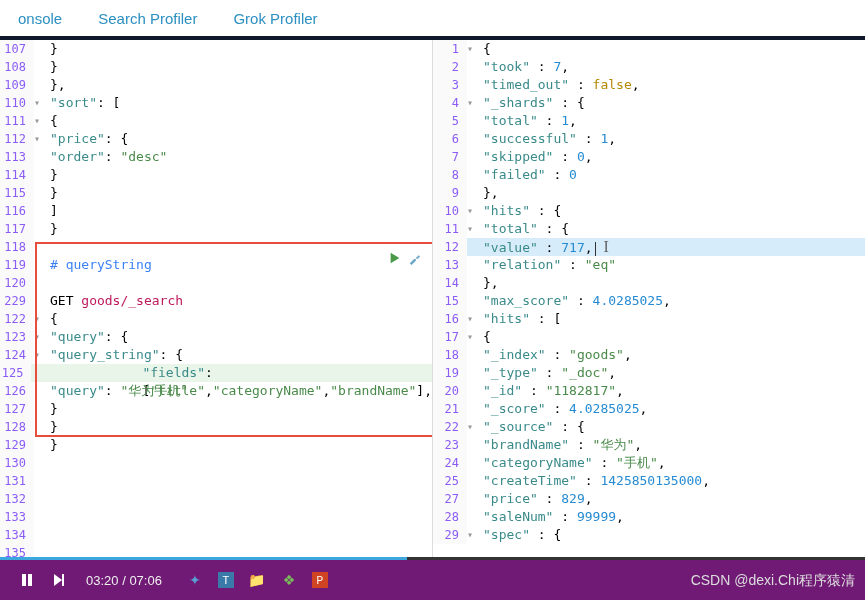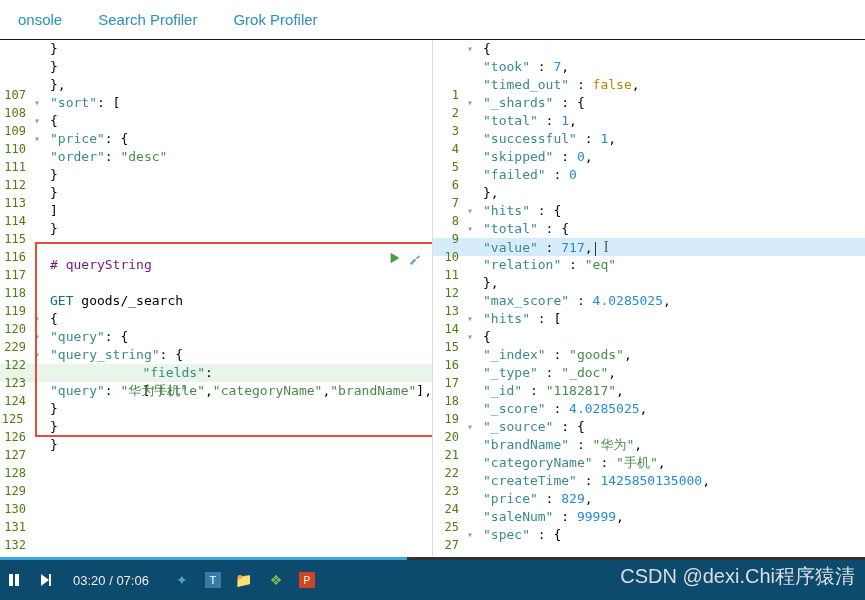--- a/index.html
+++ b/index.html
@@ -1,47 +1,47 @@
 <!DOCTYPE html>
 <html><head>
 <meta charset="utf-8">
 <style>
   * { box-sizing: border-box; margin: 0; padding: 0; }
   body { font-family: Consolas, Monaco, monospace; font-size: 13px; background: #fff; width: 865px; height: 600px; overflow: hidden; position: relative; }
-  .tabs { display: flex; height: 40px; border-bottom: 1px solid #0f172a; align-items: center; padding-left: 0; background: #fff; font-family: -apple-system, Arial, sans-serif; }
+  .tabs { display: flex; height: 40px; border-bottom: 4px solid #0f172a; align-items: center; padding-left: 0; background: #fff; font-family: -apple-system, Arial, sans-serif; }
   .tab { padding: 10px 18px; color: #2b8fc0; font-size: 15px; cursor: pointer; }
   .main { display: flex; height: 520px; }
   .pane { flex: 1; overflow: hidden; position: relative; }
   .pane-left { border-right: 1px solid #ddd; }
   .line { display: flex; height: 18px; line-height: 18px; }
-  .ln { width: 34px; text-align: right; padding-right: 8px; color: #4d7c0f; font-size: 12px; background: #fafafa; margin-top: 46px; }
+  .ln { width: 34px; text-align: right; padding-right: 8px; color: #8b5cf6; font-size: 12px; background: #fafafa; }
   .txt { flex: 1; padding-left: 6px; position: relative; }
   .fold { color: #999; width: 10px; display: inline-block; font-size: 10px; }
   .key { color: #3a8a8a; }
   .strg { color: #4a8a4a; }
   .num { color: #268bd2; }
   .bool { color: #b58900; }
-  .method { color: #000000; }
-  .comment { color: #701a75; }
-  .verb { color: #0f766e; }
+  .method { color: #be185d; }
+  .comment { color: #3b82f6; }
+  .verb { color: #000000; }
   .redbox { position: absolute; border: 2px solid #e74c3c; left: 35px; top: 202px; width: 405px; height: 195px; pointer-events: none; }
   .run-icons { position: absolute; right: 10px; top: 211px; display: flex; gap: 6px; align-items: center; }
   .play-icon svg { width: 14px; height: 14px; }
   .wrench-icon svg { width: 14px; height: 14px; }
   .hl { background: #d6ecfa; }
   .hlgreen { background: #e8f5e8; gap: 48px; }
   .cursor-caret { display:inline-block; width:1px; height:14px; background:#333; vertical-align:middle; margin-left:2px;}
   .ibeam { font-family: serif; color: #666; font-size: 16px; }
-  .videobar { position: absolute; bottom: 0; left: 0; right: 0; height: 40px; background: #0c4a6e; display: flex; align-items: center; padding: 0 3px; color: #fff; font-family: Arial, sans-serif; font-size: 13px; }
+  .videobar { position: absolute; bottom: 0; left: 0; right: 0; height: 40px; background: #701a75; display: flex; align-items: center; padding: 0 16px; color: #fff; font-family: Arial, sans-serif; font-size: 13px; }
   .vb-left { display: flex; align-items: center; gap: 10px; }
   .vb-btn { width: 22px; height: 22px; display: flex; align-items: center; justify-content: center; cursor: pointer; }
   .vb-time { color: #eee; margin-left: 6px; }
   .vb-tray { display: flex; gap: 14px; margin-left: 24px; align-items: center; }
   .tray-icon { width: 18px; height: 18px; display:flex; align-items:center; justify-content:center; font-size: 14px; }
-  .watermark { position: absolute; right: 10px; bottom: 10px; color: #ddd; font-size: 20px; font-family: Arial,sans-serif; }
+  .watermark { position: absolute; right: 10px; bottom: 10px; color: #ddd; font-size: 14px; font-family: Arial,sans-serif; }
   .progress { position: absolute; bottom: 40px; left: 0; right: 0; height: 3px; background: #333; }
   .progress-fill { height: 100%; width: 47%; background: #3ba7dd; }
 </style>
 </head>
 <body>
 
 <div class="tabs">
   <div class="tab">onsole</div>
   <div class="tab">Search Profiler</div>
   <div class="tab">Grok Profiler</div>

